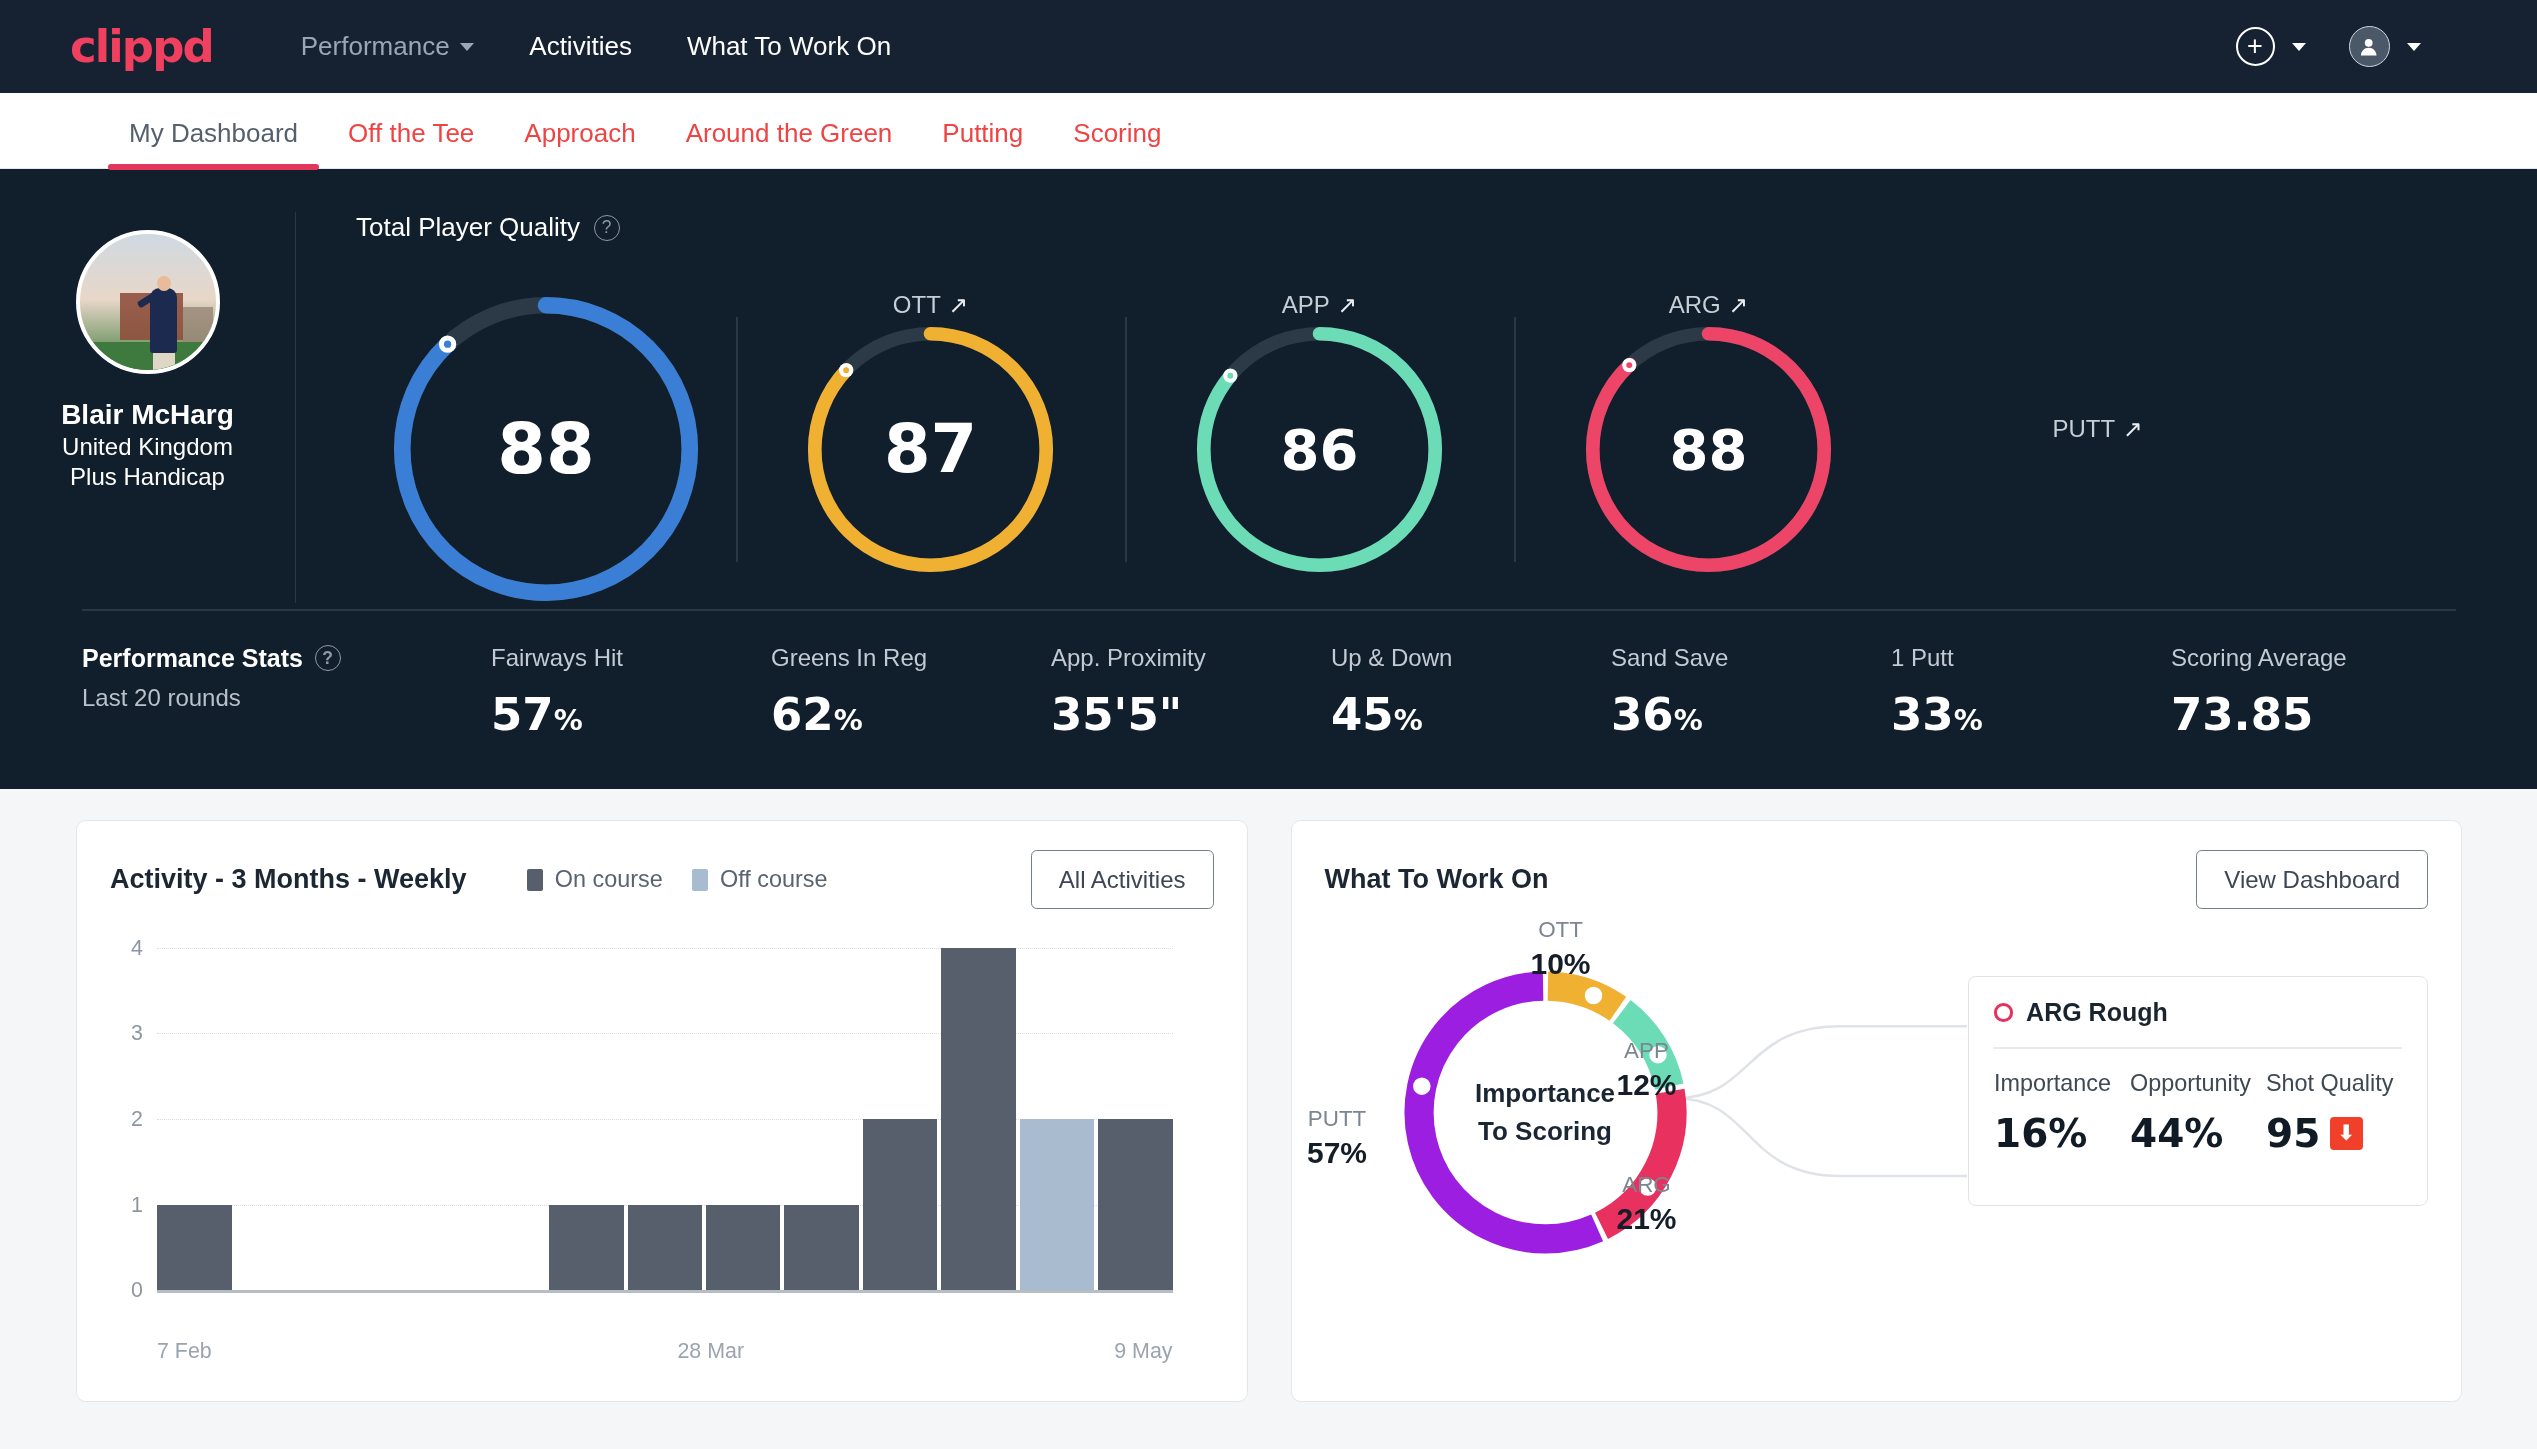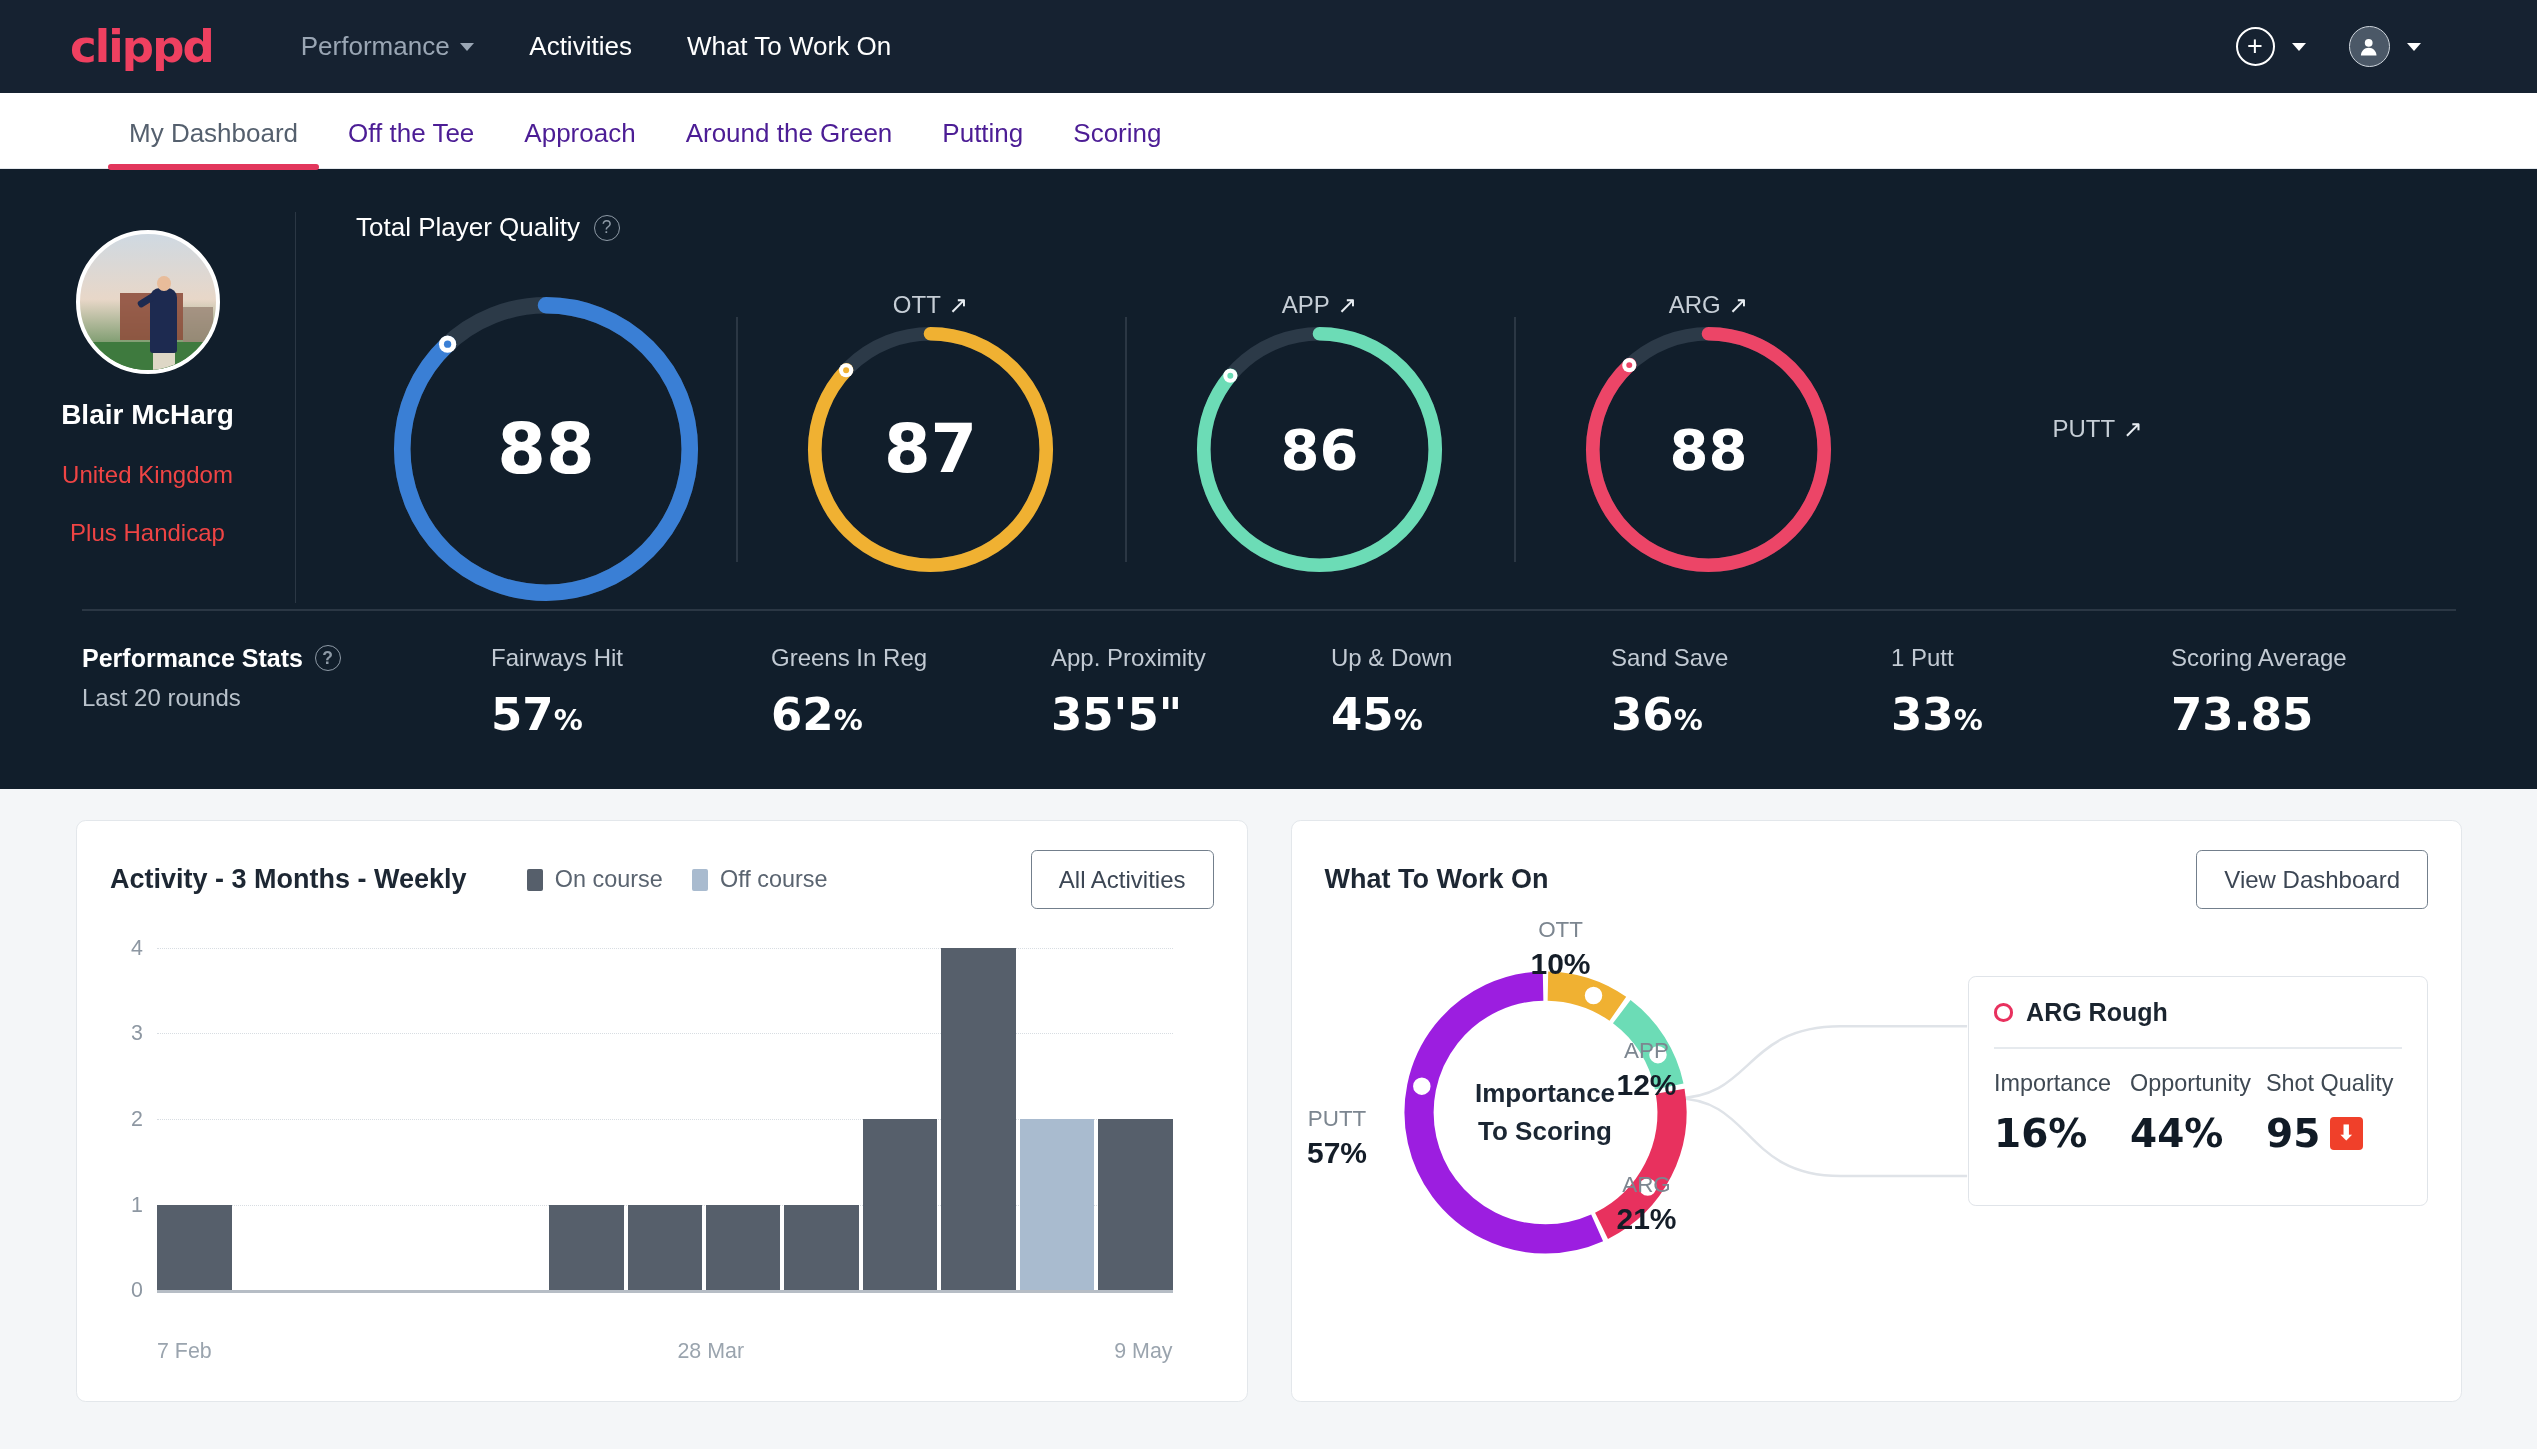--- a/index.html
+++ b/index.html
@@ -48,21 +48,21 @@
     cursor: pointer;
   }
   .small-chev { color: #fff; margin-right: 25px; }
 
   
   .tabbar {
     height: 76px; background: #ffffff; display: flex; align-items: flex-end;
     padding-left: 104px; border-bottom: 1.9px solid #e4e8ec; gap: 0;
   }
   .tab {
-    font-size: 26px; color: #4c1d95; padding: 0 25px 19.5px 25px;
+    font-size: 26px; color: #ef4444; padding: 0 25px 19.5px 25px;
     cursor: pointer; position: relative;
   }
   .tab.active { color: #55606e; }
   .tab.active::after {
     content: ""; position: absolute; left: 3.9px; right: 3.9px; bottom: -1.9px;
     height: 5.8px; background: #e2365c; border-radius: 2.9px;
   }
 
   
   .hero { background: #111e2b; padding: 0 0 39px 0; }
@@ -99,21 +99,21 @@
   }
   .pfp .person-head {
     position: absolute; left: 57%; bottom: 58%; width: 10%; height: 11%;
     background: #e8bc9a; border-radius: 50%;
   }
   .pfp .person-arm {
     position: absolute; left: 42%; bottom: 48%; width: 14%; height: 5%;
     background: #1d2a50; transform: rotate(-32deg); border-radius: 2.9px;
   }
   .pname { color: #fff; font-size: 28px; font-weight: bold; margin-top: 25px; }
-  .pmeta { color: #ef4444; font-size: 24px; margin-top: 30px; }
+  .pmeta { color: #ffffff; font-size: 24px; margin-top: 2px; }
 
   .quality { flex: 1; padding-left: 60px; }
   .q-head { display: flex; align-items: center; gap: 13.6px; }
   .q-title { color: #ffffff; font-size: 26px; }
   .qmark {
     width: 26px; height: 26px; border-radius: 50%;
     border: 1.9px solid #8e9aa6; color: #8e9aa6; font-size: 17.5px;
     display: flex; align-items: center; justify-content: center;
     cursor: pointer;
   }

